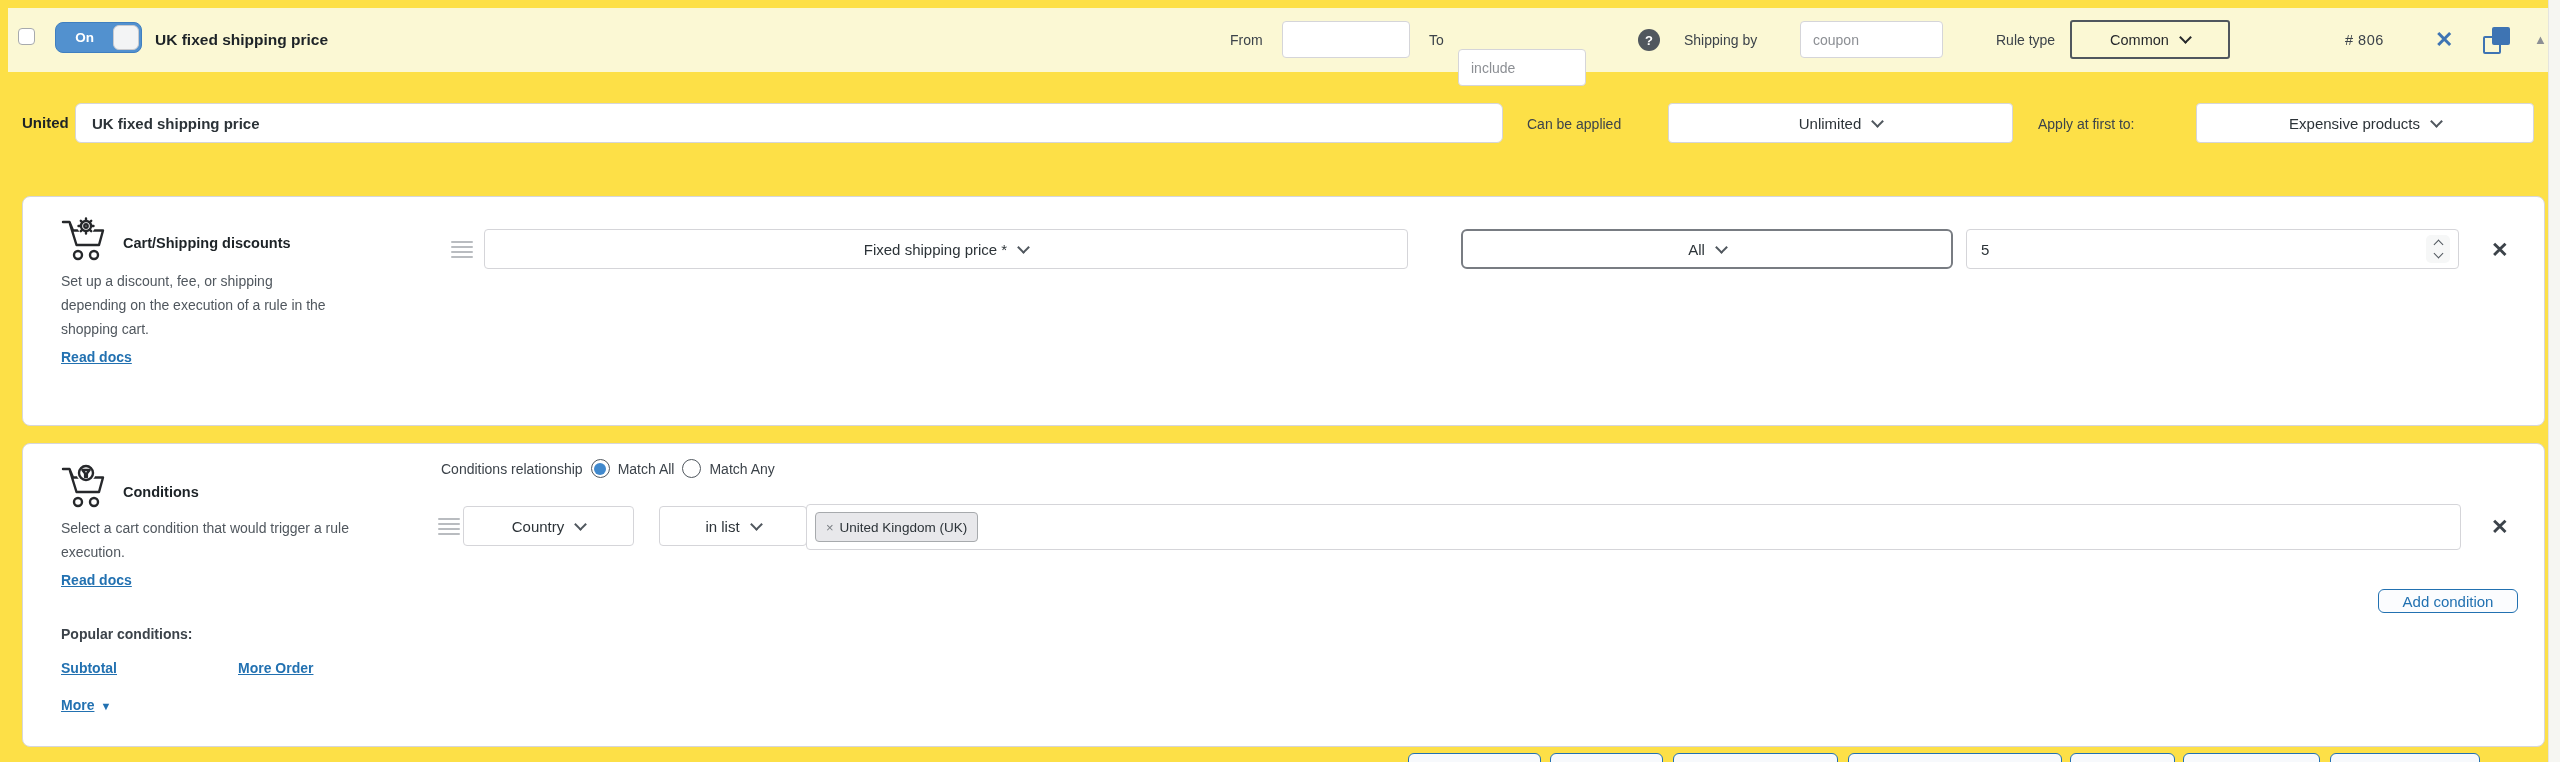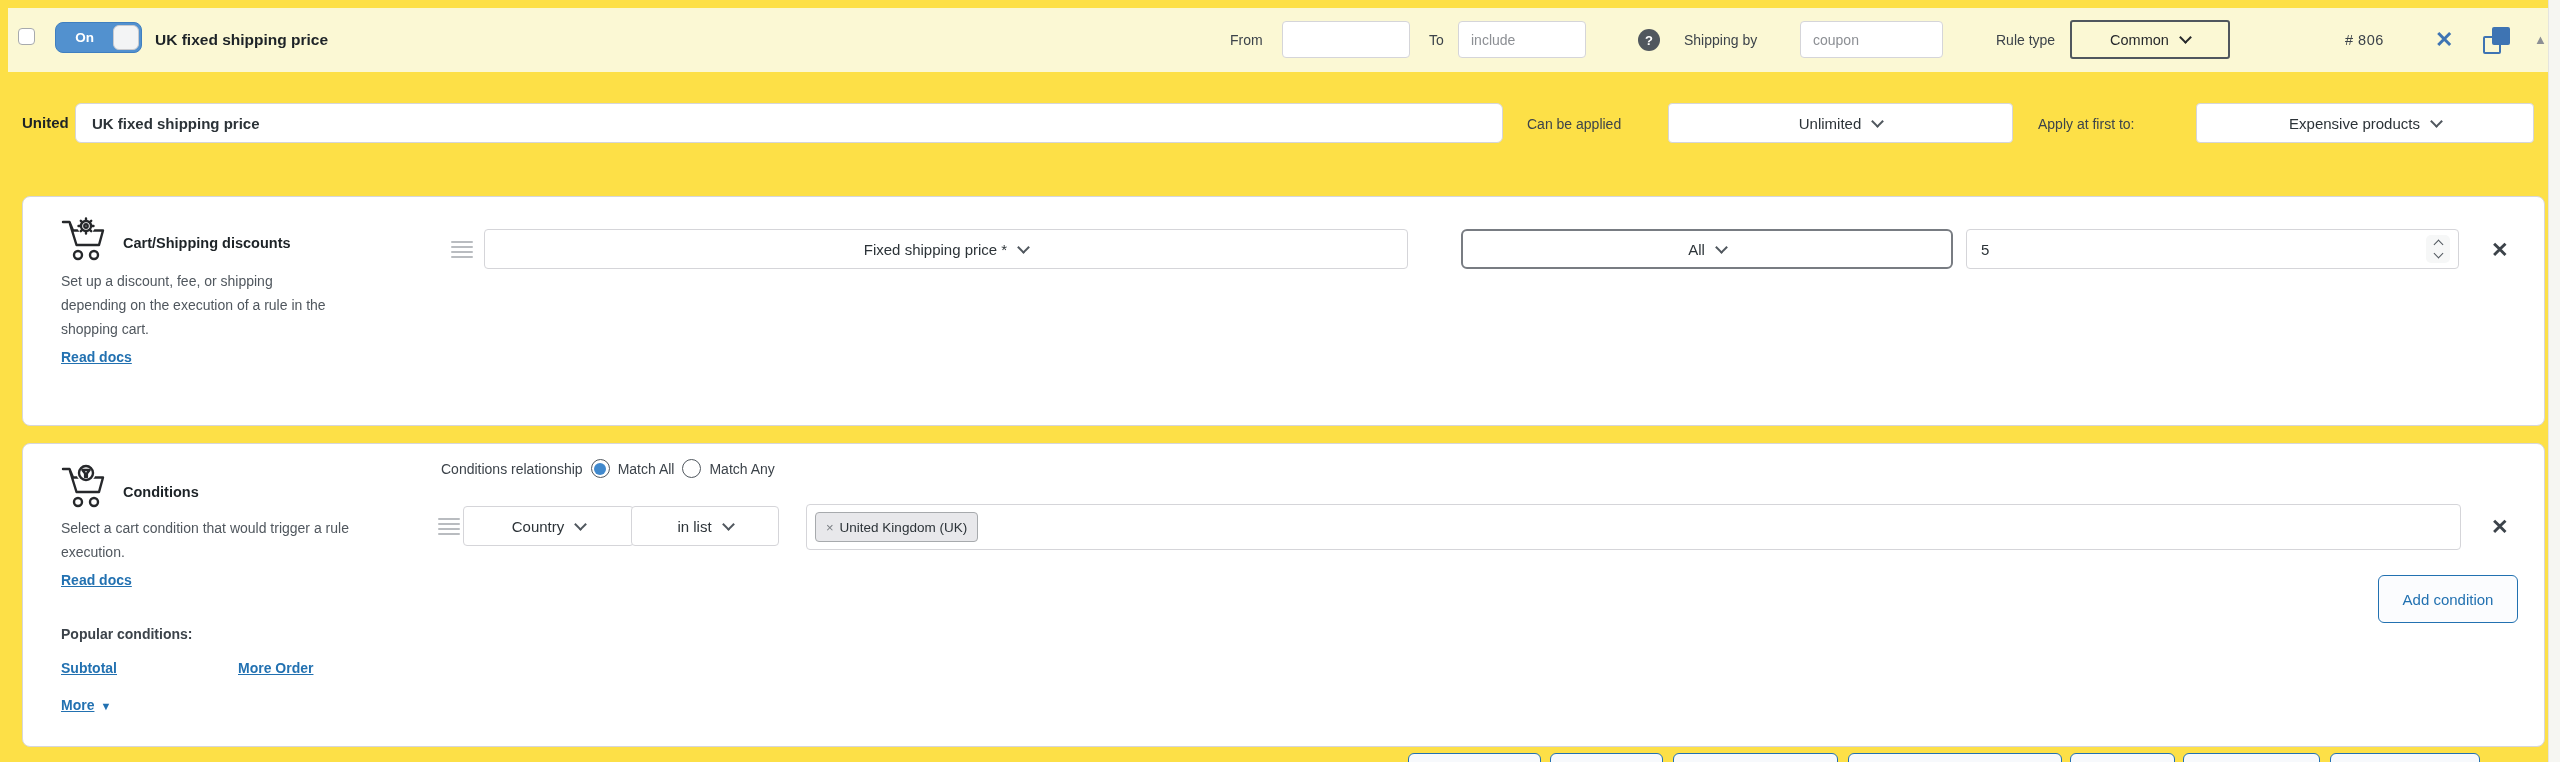--- a/index.html
+++ b/index.html
@@ -88,21 +88,21 @@
       <span class="tlabel">On</span>
       <span class="knob"></span>
     </div>
 
     <span class="rtitle">UK fixed shipping price</span>
 
     <span class="lbl hl" style="left:1222px">From</span>
     <input class="inp hinp" style="left: 1274px; width: 128px;">
 
     <span class="lbl hl" style="left:1421px">To</span>
-    <input class="inp hinp" style="left: 1450px; width: 128px;" placeholder="include">
+    <input class="inp hinp" style="left: 1450px; width: 128px; margin-top: 28px;" placeholder="include">
 
     <span class="help">?</span>
 
     <span class="lbl hl" style="left:1676px">Shipping by</span>
     <input class="inp hinp" style="left: 1792px; width: 143px;" placeholder="coupon">
 
     <span class="lbl hl" style="left:1988px">Rule type</span>
     <div class="sel yellow" style="left:2062px;top:12px;width:160px;height:39px">
       <span>Common</span>
       <span class="chev"></span>
@@ -214,35 +214,35 @@
         <i></i>
         <i></i>
         <i></i>
       </span>
 
     <div class="sel" style="left:440px;top:62px;width:171px">
       <span>Country</span>
       <span class="chev"></span>
     </div>
 
-    <div class="sel" style="left:608px;top:62px;width:148px">
+    <div class="sel" style="left:636px;top:62px;width:148px">
       <span>in list</span>
       <span class="chev"></span>
     </div>
 
     <div class="tagbox" style="left:783px;top:60px;width:1655px;height:46px">
       <span class="chip">
         <span class="x">×</span>
         <span>United Kingdom (UK)</span>
       </span>
     </div>
 
     <span class="xbtn" style="left:2468px;top:72px">✕</span>
 
-    <button class="btn" style="left:2355px;top:131px;width:140px;height:48px">Add condition</button>
+    <button class="btn" style="left:2355px;top:145px;width:140px;height:24px">Add condition</button>
   </section>
 
   <div class="stub" style="left:1408px;width:133px"></div>
   <div class="stub" style="left:1550px;width:113px"></div>
   <div class="stub" style="left:1673px;width:165px"></div>
   <div class="stub" style="left:1848px;width:214px"></div>
   <div class="stub" style="left:2070px;width:105px"></div>
   <div class="stub" style="left:2183px;width:137px"></div>
   <div class="stub" style="left:2330px;width:150px"></div>
 

